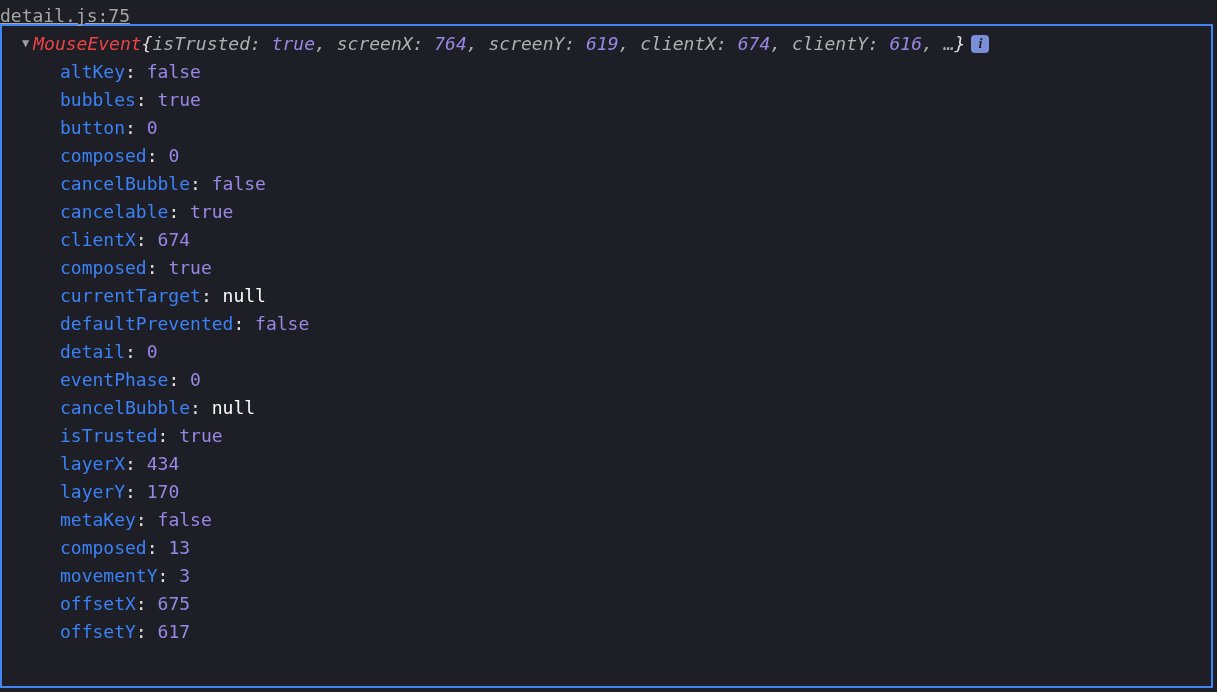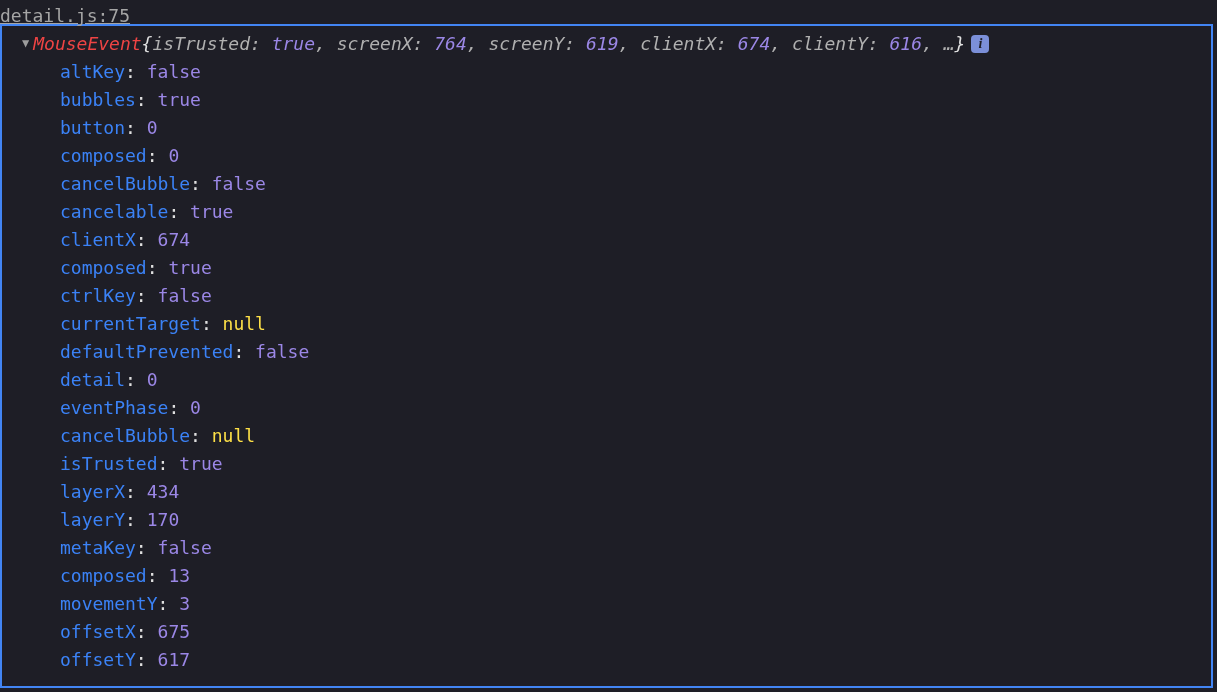--- a/index.html
+++ b/index.html
@@ -63,21 +63,21 @@
     .colon {
       color: #b0b0b0;
     }
     .num {
       color: #9b87e6;
     }
     .bool {
       color: #9b87e6;
     }
     .nullval {
-      color: #fde047;
+      color: #ffffff;
       margin-top: 45px;
     }
     .ellipsis {
       color: #b0b0b0;
     }
     .info-badge {
       display: inline-flex;
       align-items: center;
       justify-content: center;
       width: 18px;
@@ -127,21 +127,20 @@
   </div>
   <div class="prop-list" id="prop-list">
       <div class="prop-row"><span class="prop-key">altKey</span><span class="prop-colon sp">: </span><span class="bool">false</span></div>
       <div class="prop-row"><span class="prop-key">bubbles</span><span class="prop-colon sp">: </span><span class="bool">true</span></div>
       <div class="prop-row"><span class="prop-key">button</span><span class="prop-colon sp">: </span><span class="num">0</span></div>
       <div class="prop-row"><span class="prop-key">composed</span><span class="prop-colon sp">: </span><span class="num">0</span></div>
       <div class="prop-row"><span class="prop-key">cancelBubble</span><span class="prop-colon sp">: </span><span class="bool">false</span></div>
       <div class="prop-row"><span class="prop-key">cancelable</span><span class="prop-colon sp">: </span><span class="bool">true</span></div>
       <div class="prop-row"><span class="prop-key">clientX</span><span class="prop-colon sp">: </span><span class="num">674</span></div>
       <div class="prop-row"><span class="prop-key">composed</span><span class="prop-colon sp">: </span><span class="bool">true</span></div>
-      <div class="prop-row"><span class="prop-key">ctrlKey</span><span class="prop-colon sp">: </span><span class="bool">false</span></div>
       <div class="prop-row"><span class="prop-key">currentTarget</span><span class="prop-colon sp">: </span><span class="nullval">null</span></div>
       <div class="prop-row"><span class="prop-key">defaultPrevented</span><span class="prop-colon sp">: </span><span class="bool">false</span></div>
       <div class="prop-row"><span class="prop-key">detail</span><span class="prop-colon sp">: </span><span class="num">0</span></div>
       <div class="prop-row"><span class="prop-key">eventPhase</span><span class="prop-colon sp">: </span><span class="num">0</span></div>
       <div class="prop-row"><span class="prop-key">cancelBubble</span><span class="prop-colon sp">: </span><span class="nullval">null</span></div>
       <div class="prop-row"><span class="prop-key">isTrusted</span><span class="prop-colon sp">: </span><span class="bool">true</span></div>
       <div class="prop-row"><span class="prop-key">layerX</span><span class="prop-colon sp">: </span><span class="num">434</span></div>
       <div class="prop-row"><span class="prop-key">layerY</span><span class="prop-colon sp">: </span><span class="num">170</span></div>
       <div class="prop-row"><span class="prop-key">metaKey</span><span class="prop-colon sp">: </span><span class="bool">false</span></div>
       <div class="prop-row"><span class="prop-key">composed</span><span class="prop-colon sp">: </span><span class="num">13</span></div>

